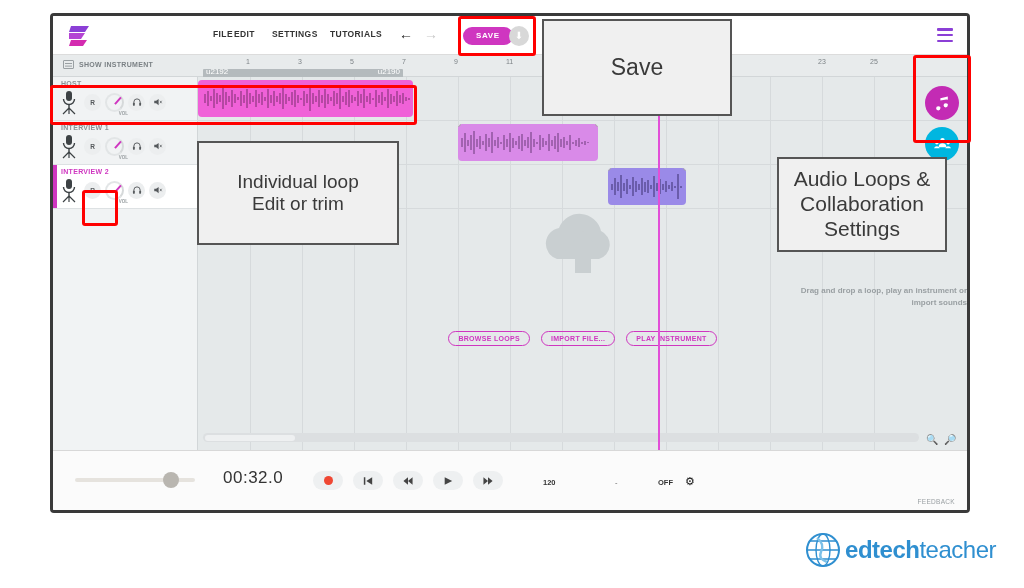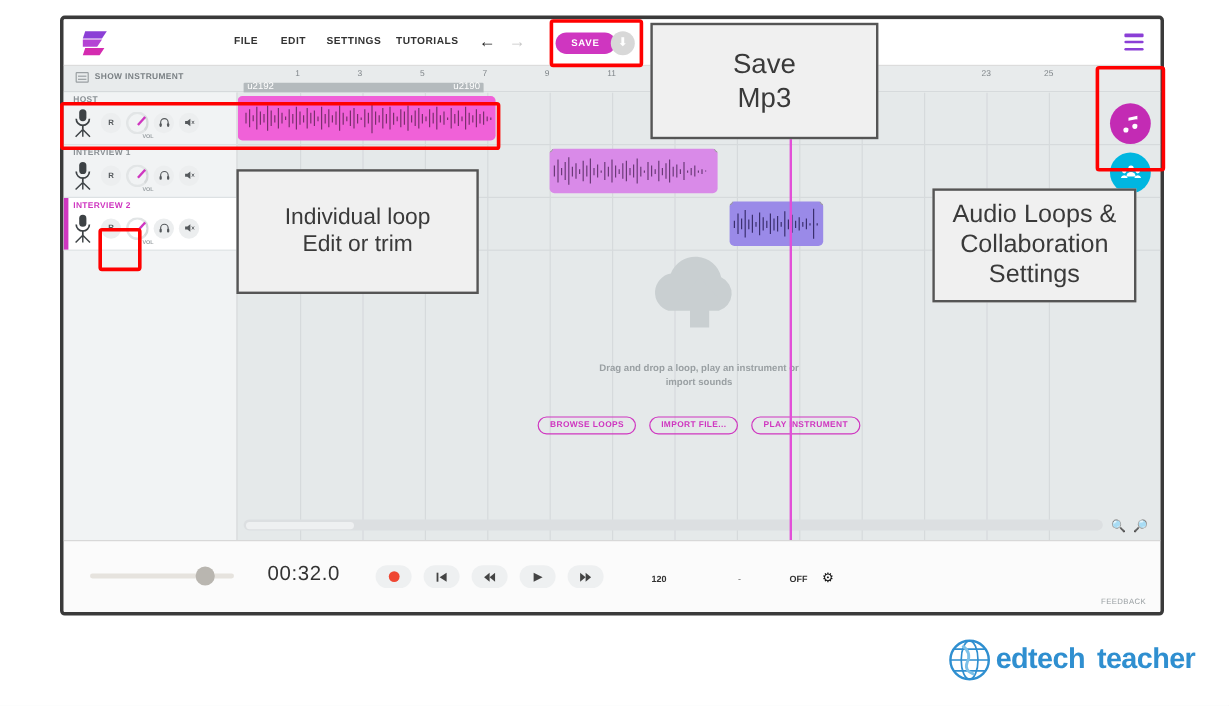--- a/index.html
+++ b/index.html
@@ -22,21 +22,21 @@
   
   .topbar {
     position:absolute; left:0; top:0; width:100%; height:39px;
     background:#ffffff; border-bottom:1px solid #dcdcdc;
   }
   .logo { position:absolute; left:14px; top:8px; width:26px; height:24px; }
   .menu-item {
     position:absolute; top:13px; font-size:8.5px; font-weight:bold;
     letter-spacing:.4px; color:#333;
   }
-  .m-file{ left:142px;text-align:right; } .m-edit{ left:181px; }
+  .m-file{ left:160px;text-align:right; } .m-edit{ left:181px; }
   .m-settings{ left:219px; } .m-tutorials{ left:277px; }
   .undo-ico { position:absolute; left:346px; top:10px; font-size:14px; color:#222; }
   .redo-ico { position:absolute; left:371px; top:10px; font-size:14px; color:#c8c8c8; }
   .save-btn {
     position:absolute; left:410px; top:11px;
     background:#cf36c0; color:#fff; border:none; border-radius:11px;
     font-size:8px; font-weight:bold; letter-spacing:.6px;
     padding:0 13px; height:18px; line-height:18px; cursor:pointer;
   }
   .dl-btn {
@@ -127,21 +127,21 @@
   .clip svg { position:absolute; left:0; top:0; width:100%; height:100%; }
   .handle {
     position:absolute; width:7px; height:7px; border-radius:50%;
     background:#fff; border:1px solid #9a9a9a; top:-4px;
   }
   .playhead { position:absolute; top:0; bottom:0; width:1.5px; background:#e24fd8; z-index:5; }
 
   
   .empty { position:absolute; left:0; right:0; top:126px; text-align:center; }
   .cloud-ico { width:104px; height:78px; margin:0 auto; display:block; }
-  .empty-text { margin-top:20px; font-size:8px; color:#9aa0a3; line-height:12px; font-weight:bold; }
+  .empty-text { margin-top:4px; font-size:8px; color:#9aa0a3; line-height:12px; font-weight:bold;text-align:right; }
   .empty-btns { margin-top:22px; display:flex; justify-content:center; gap:11px; }
   .pill {
     border:1px solid #cf36c0; color:#cf36c0; background:transparent;
     border-radius:9px; font-size:7px; font-weight:bold; letter-spacing:.3px;
     padding:0 9px; height:15px; line-height:14px; cursor:pointer;
   }
 
   
   .side-btns { position:absolute; right:8px; top:9px; z-index:8; }
   .round-btn {
@@ -199,21 +199,21 @@
     color:#3a3a3a; text-align:center; z-index:22;
     display:flex; align-items:center; justify-content:center;
     line-height:1.18;
   }
 
   
   .brand { position:absolute; right:28px; bottom:18px; display:flex; align-items:center; gap:2px; }
   .brand svg { width:40px; height:40px; }
   .brand-txt { font-size:24px; color:#2f8fd0; letter-spacing:-.5px; }
   .brand-txt b { font-weight:bold; }
-  .brand-txt span { font-weight:bold;padding-left:10px; }
+  .brand-txt span { font-weight:normal; }
 </style>
 </head>
 <body>
 
 <div id="root">
 
   <div class="app-frame">
 
     <div class="topbar">
       <svg class="logo" viewBox="0 0 26 24">
@@ -509,21 +509,20 @@
   </div>
 
   <div class="redbox" style="left:458px; top:16px;  width:78px;  height:40px;"></div>
   <div class="redbox" style="left:50px;  top:85px;  width:367px; height:40px;"></div>
   <div class="redbox" style="left:82px;  top:190px; width:36px;  height:36px;"></div>
   <div class="redbox" style="left:913px; top:55px;  width:58px;  height:88px;"></div>
 
   <div class="callout" style="left:542px; top:19px; width:190px; height:97px; font-size:23px;">
     <div>
       <div>Save</div>
-      <div>Mp3</div>
     </div>
   </div>
 
   <div class="callout" style="left:197px; top:141px; width:202px; height:104px; font-size:19px;">
     <div>
       <div>Individual loop</div>
       <div>Edit or trim</div>
     </div>
   </div>
 

